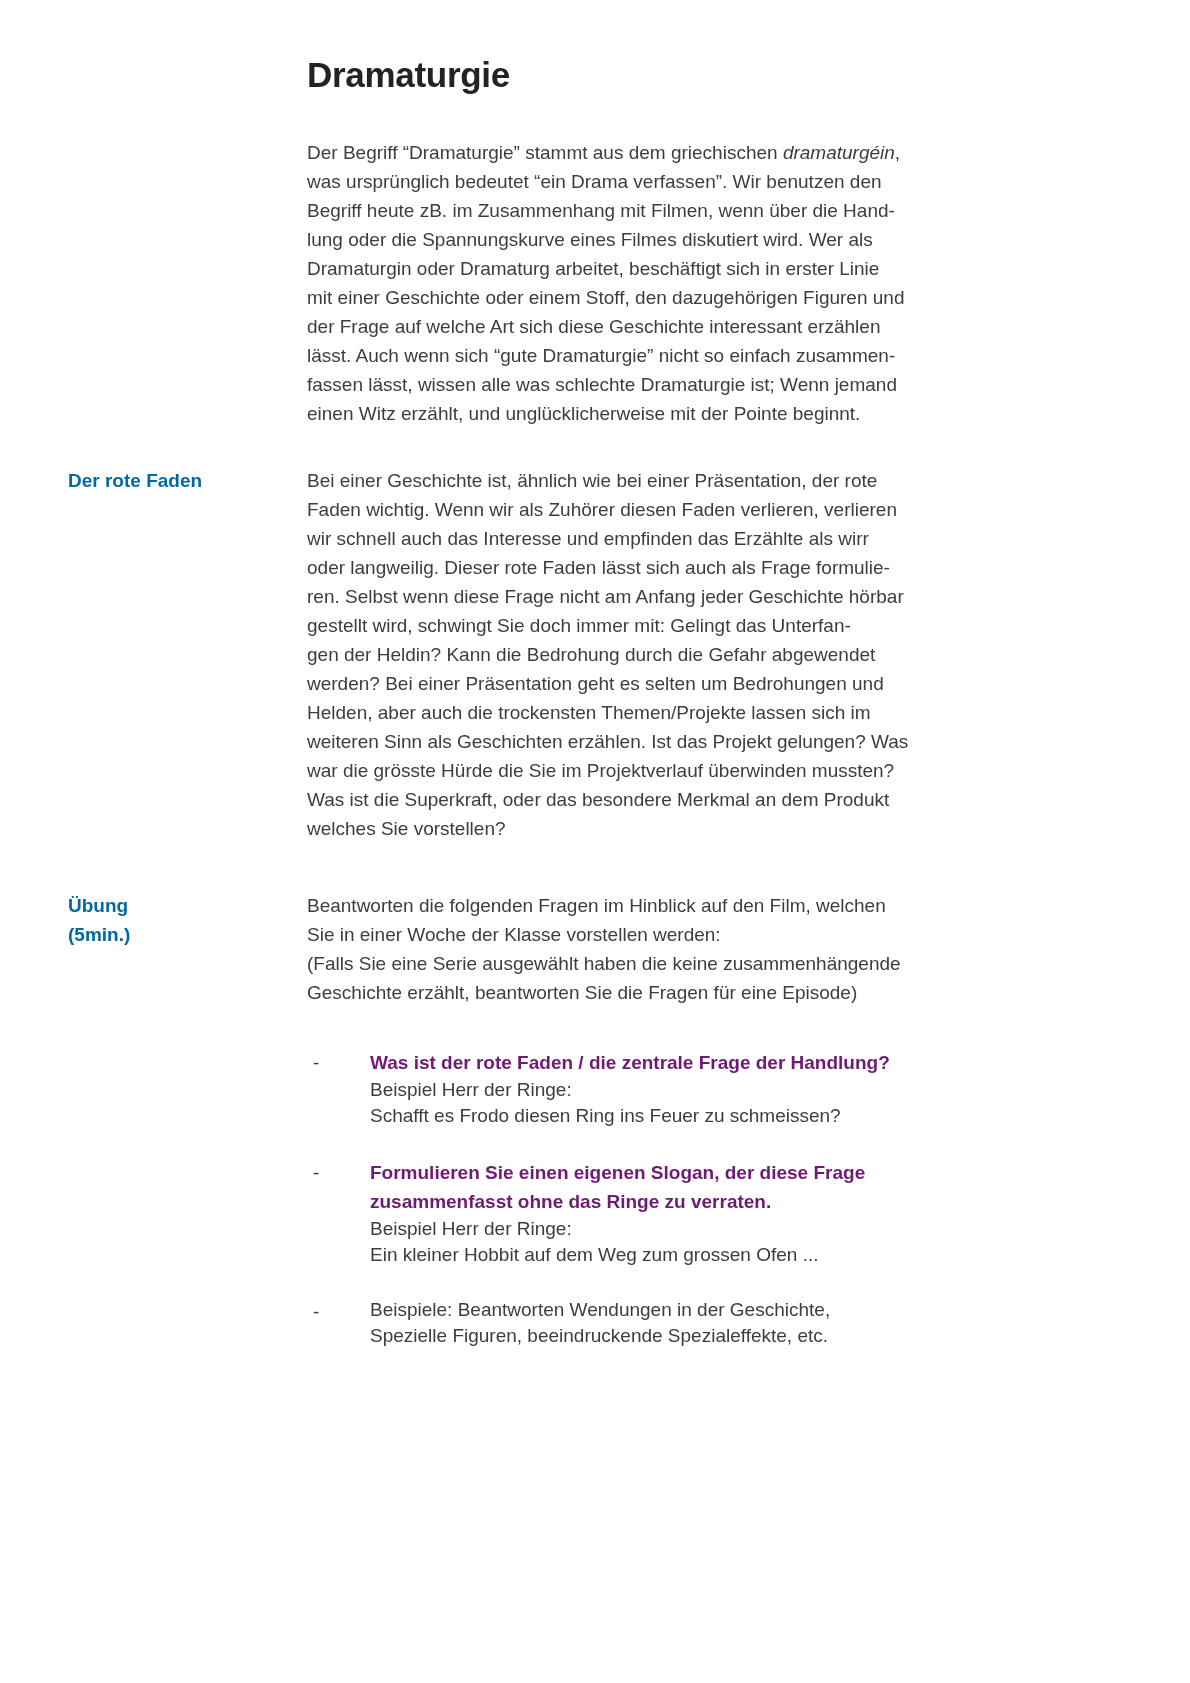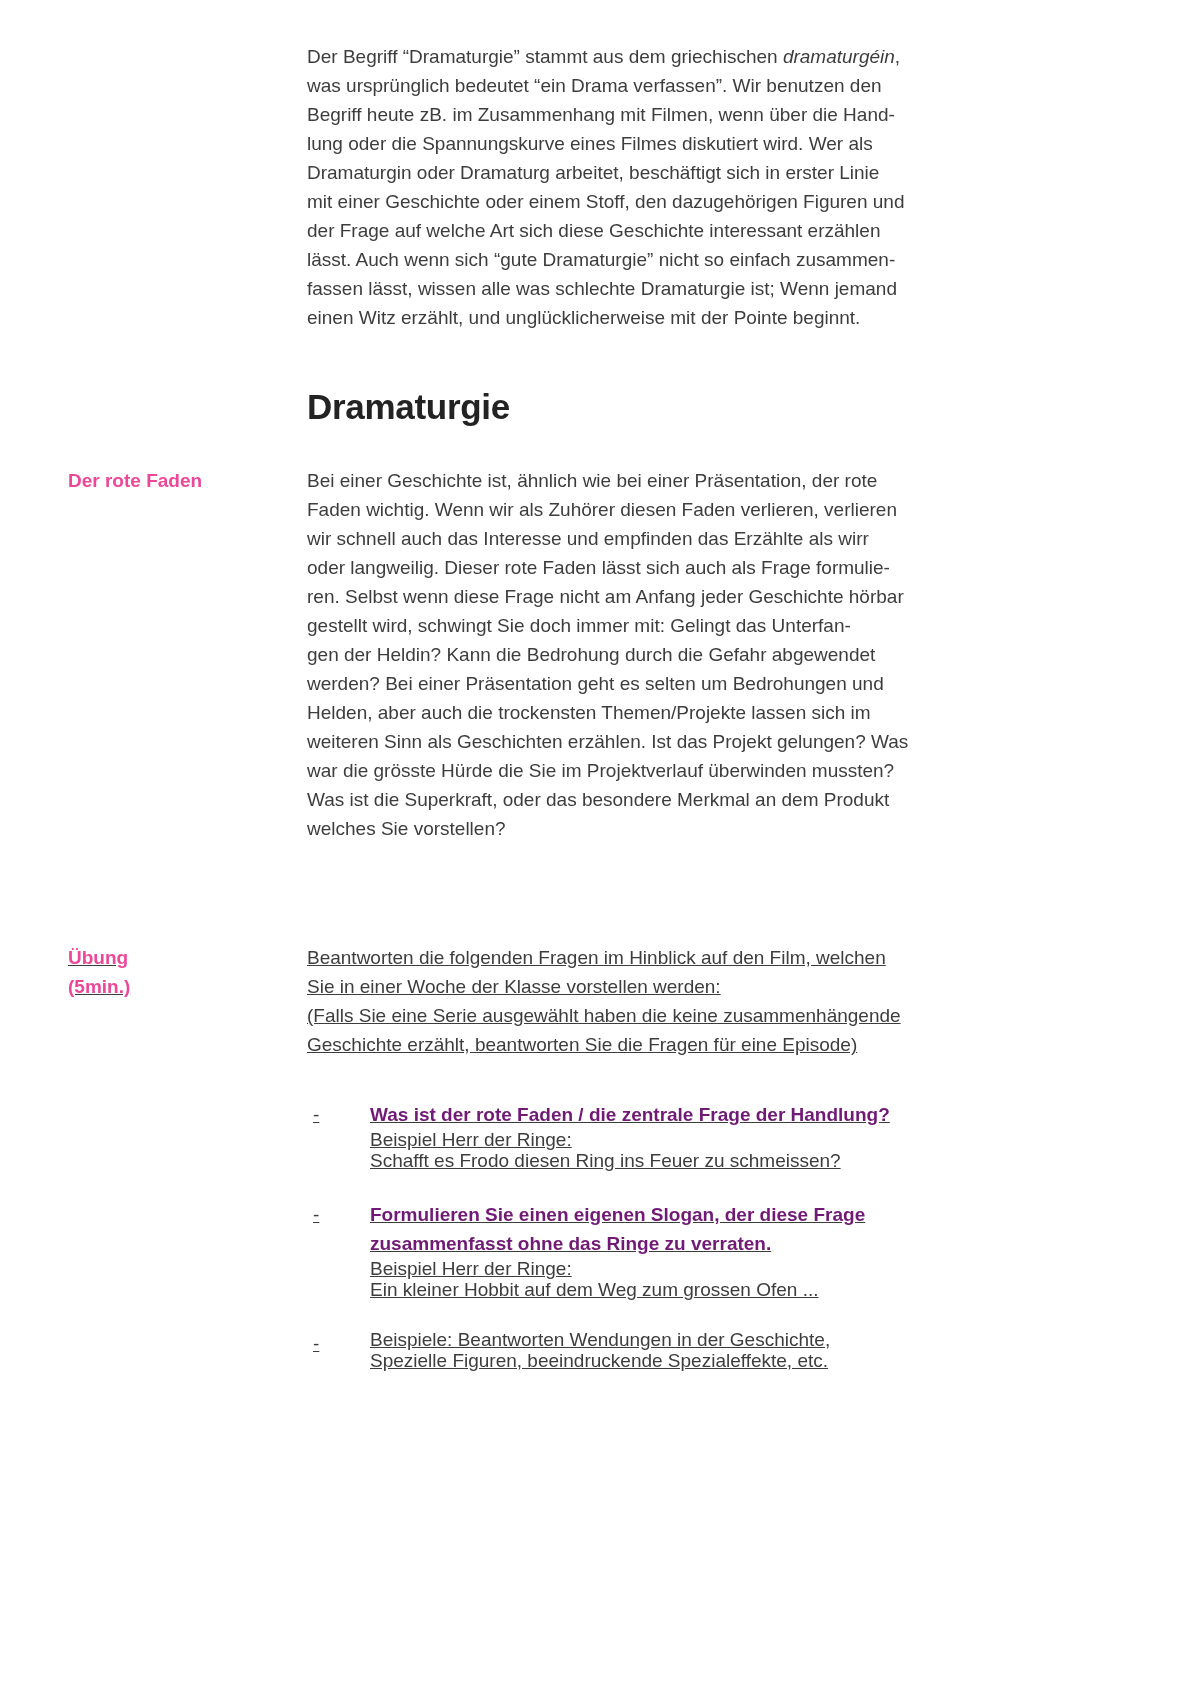--- a/index.html
+++ b/index.html
@@ -16,92 +16,92 @@
     background: #ffffff;
     overflow: hidden;
   }
   .row { display: flex; align-items: flex-start; }
   .label-col {
     flex: 0 0 307px;
     padding-left: 68px;
     font-size: 19px;
     line-height: 29px;
     font-weight: bold;
-    color: #ec4899;
+    color: #0369a1;
     white-space: pre-line;
   }
   .content-col { width: 748px; }
   .doc-title {
     font-size: 35px;
     line-height: 42px;
     font-weight: 700;
     color: #232323;
     letter-spacing: -0.3px;
   }
   .para {
     font-size: 19px;
     line-height: 29px;
     white-space: pre-line;
     color: #3d3d3d;
   }
   .para em { font-style: italic; }
   .title-row { margin-top: 54px; }
   .intro-row { margin-top: 42px; }
   .rote-faden-row { margin-top: 38px; }
-  .exercise-row { margin-top: 100px; text-decoration: underline; }
+  .exercise-row { margin-top: 48px; }
   .bullets { margin-top: 41px; }
   .bullet { display: flex; }
   .bullet + .bullet { margin-top: 29px; }
   .bullet-dash {
     flex: 0 0 63px;
     padding-left: 6px;
     font-size: 19px;
     line-height: 29px;
     color: #3d3d3d;
   }
   .bullet-body { flex: 1; }
   .bullet-title {
     font-size: 19px;
     line-height: 29px;
     font-weight: bold;
     color: #701a75;
     white-space: pre-line;
   }
   .bullet-example {
     font-size: 19px;
-    line-height: 21px;
+    line-height: 26px;
     white-space: pre-line;
     color: #3d3d3d;
   }
 </style>
 </head>
 <body>
 
 <div class="page">
+
+  <div class="row title-row">
+    <div class="label-col"></div>
+    <div class="content-col">
+      <h1 class="doc-title">Dramaturgie</h1>
+    </div>
+  </div>
 
   <div class="row intro-row">
     <div class="label-col"></div>
     <div class="content-col">
       <p class="para"><span>Der Begriff “Dramaturgie” stammt aus dem griechischen </span><em>dramaturgéin</em><span>,
 was ursprünglich bedeutet “ein Drama verfassen”. Wir benutzen den
 Begriff heute zB. im Zusammenhang mit Filmen, wenn über die Hand-
 lung oder die Spannungskurve eines Filmes diskutiert wird. Wer als
 Dramaturgin oder Dramaturg arbeitet, beschäftigt sich in erster Linie
 mit einer Geschichte oder einem Stoff, den dazugehörigen Figuren und
 der Frage auf welche Art sich diese Geschichte interessant erzählen
 lässt. Auch wenn sich “gute Dramaturgie” nicht so einfach zusammen-
 fassen lässt, wissen alle was schlechte Dramaturgie ist; Wenn jemand
 einen Witz erzählt, und unglücklicherweise mit der Pointe beginnt.</span></p>
-    </div>
-  </div>
-
-  <div class="row title-row">
-    <div class="label-col"></div>
-    <div class="content-col">
-      <h1 class="doc-title">Dramaturgie</h1>
     </div>
   </div>
 
   <div class="row rote-faden-row">
     <div class="label-col">Der rote Faden</div>
     <div class="content-col">
       <p class="para">Bei einer Geschichte ist, ähnlich wie bei einer Präsentation, der rote
 Faden wichtig. Wenn wir als Zuhörer diesen Faden verlieren, verlieren
 wir schnell auch das Interesse und empfinden das Erzählte als wirr
 oder langweilig. Dieser rote Faden lässt sich auch als Frage formulie-

